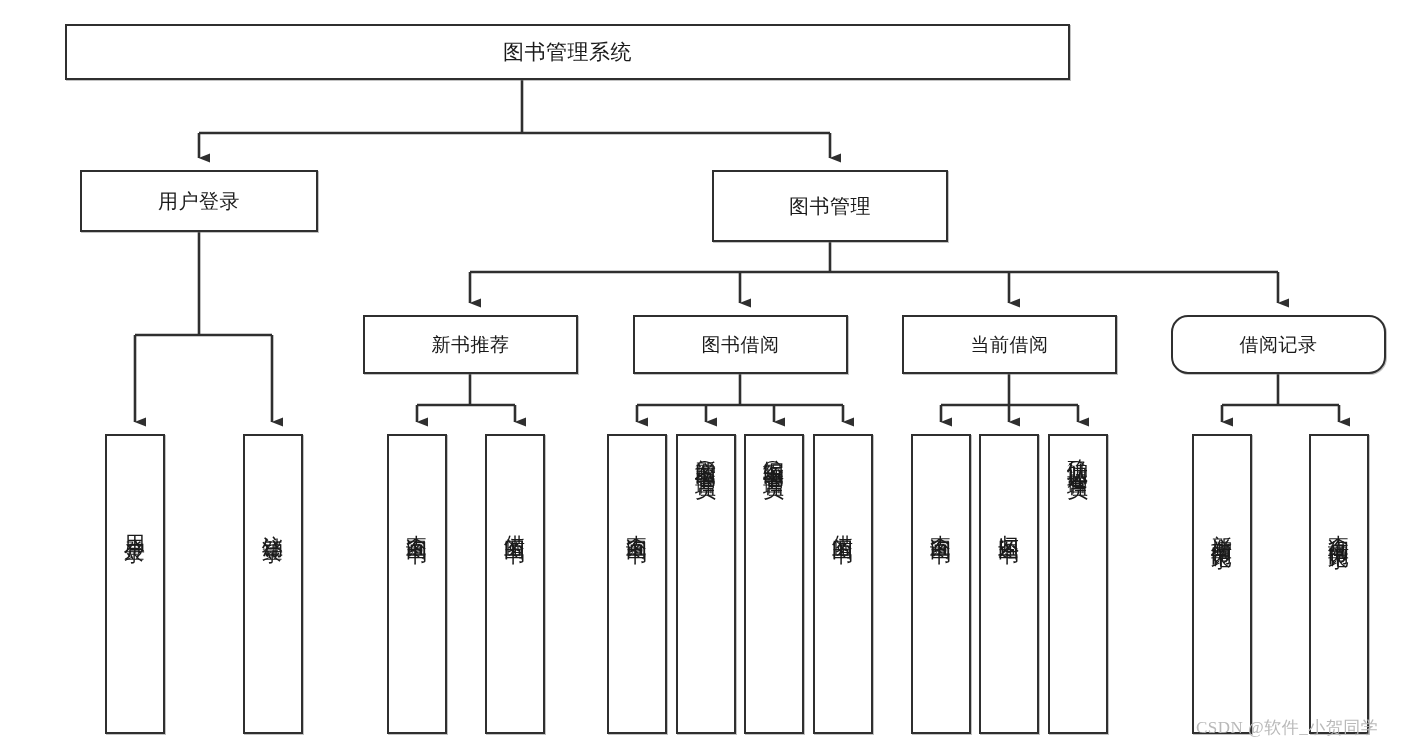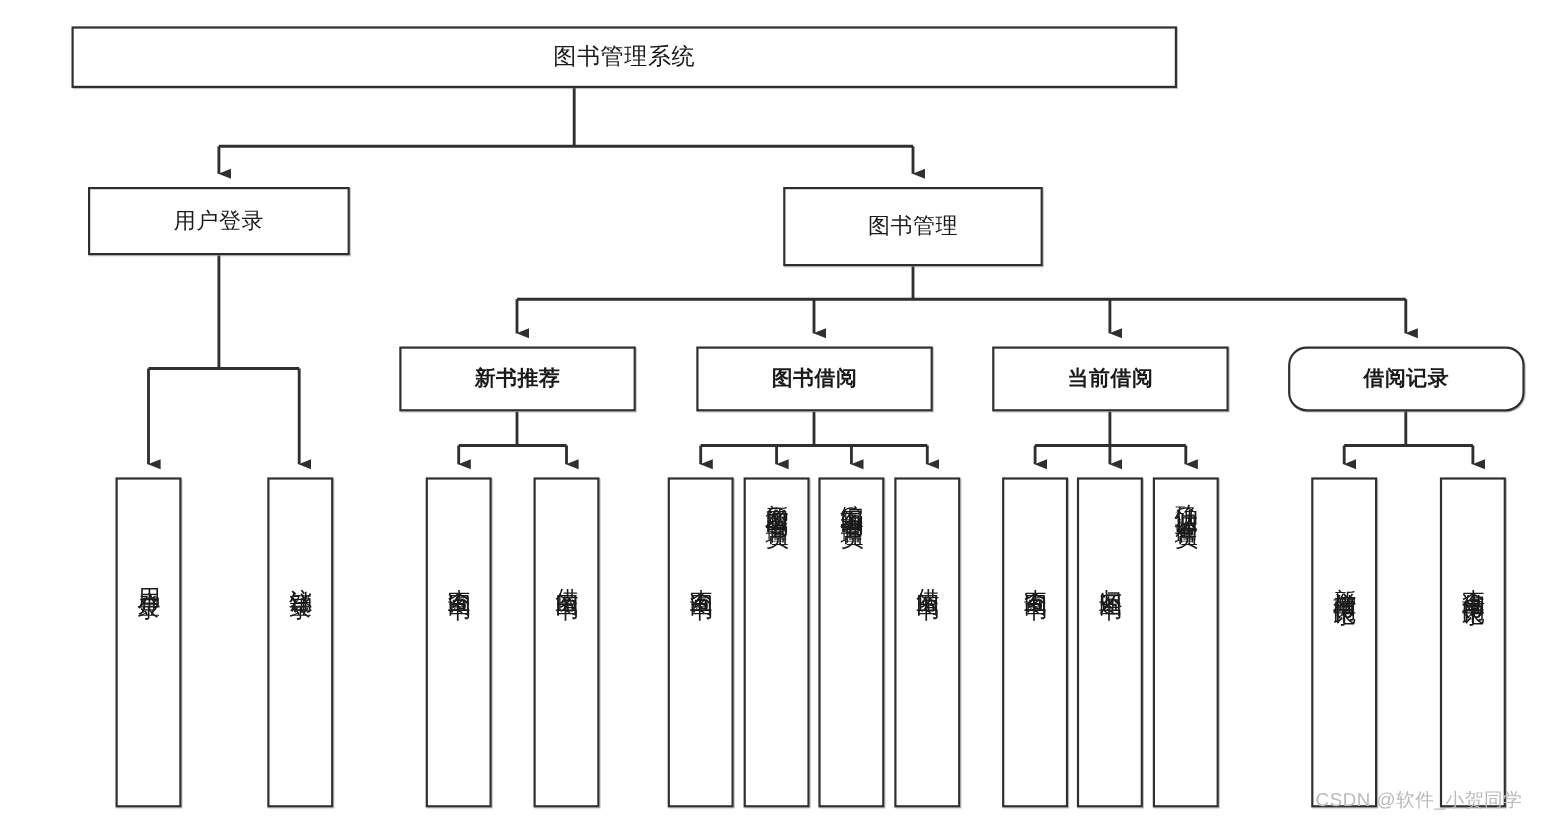--- a/index.html
+++ b/index.html
@@ -36,21 +36,21 @@
   .node-box .node-label{
     display:block;
     text-align:center;
     line-height:1.25;
     letter-spacing:.5px;
     white-space:nowrap;
   }
   
   .node-root .node-label{ font-size:21px; }
   .node-l2 .node-label{ font-size:20px; }
-  .node-l3 .node-label{ font-size:19px;font-weight:bold; }
+  .node-l3 .node-label{ font-size:19px; }
 
   
   .node-leaf{
     align-items:flex-start;
     justify-content:center;
     padding-top:6px;
   }
   .node-leaf .node-label{
     writing-mode:vertical-rl;
     text-orientation:upright;
@@ -62,21 +62,21 @@
   }
   .node-leaf.leaf-mid .node-label{
     margin-top:76px;
   }
   .watermark{
     position:absolute;
     color:#b9b9b9;
     font-size:17px;
     letter-spacing:.5px;
     white-space:nowrap;
-    font-family:Liberation Sans, sans-serif;
+    font-family:Liberation Serif, serif;
   }
 </style>
 </head>
 <body>
 
 <div id="diagram-root">
 
   <svg id="connector-layer" viewBox="0 0 1405 747" xmlns="http://www.w3.org/2000/svg">
     <defs>
       <marker id="arrowhead" markerWidth="10" markerHeight="12" refX="4.6" refY="11" orient="auto" markerUnits="userSpaceOnUse">

